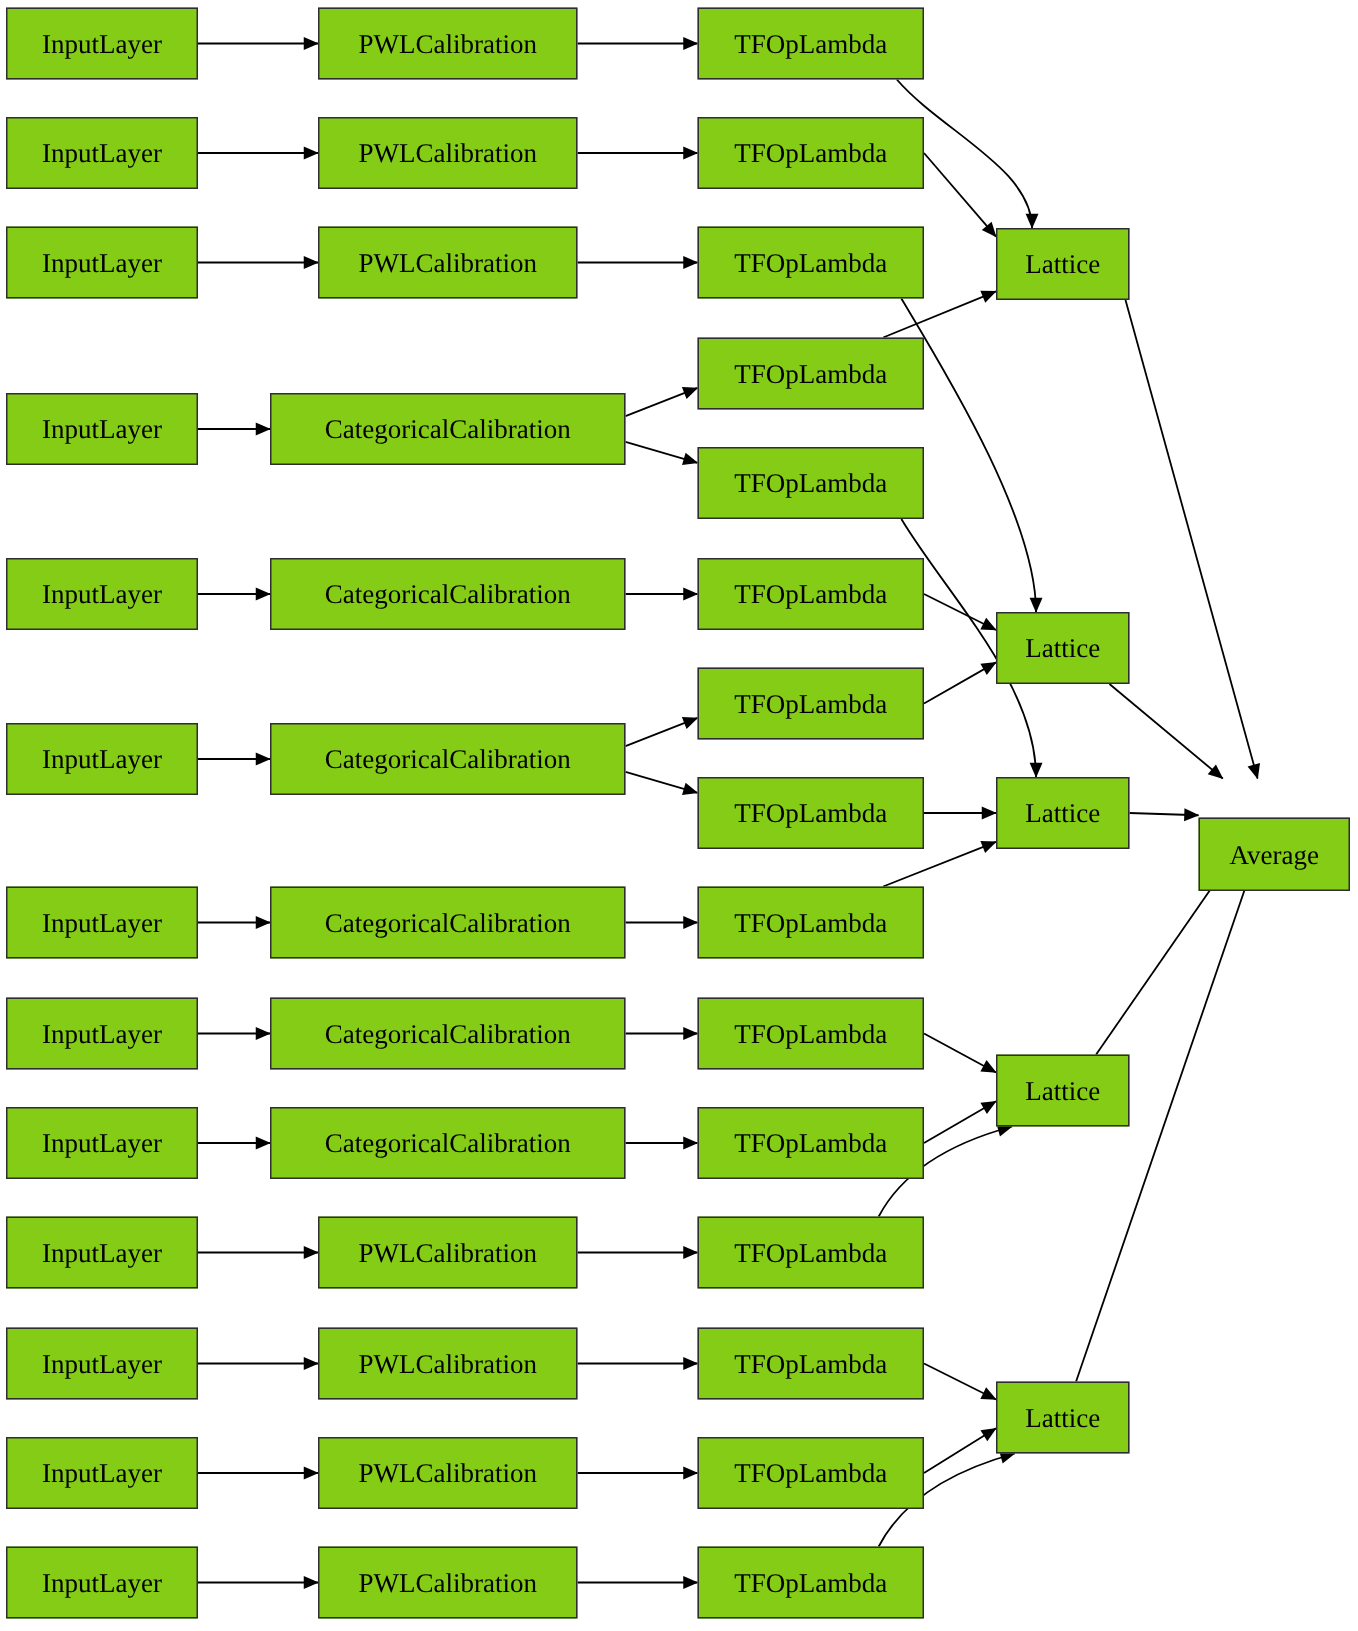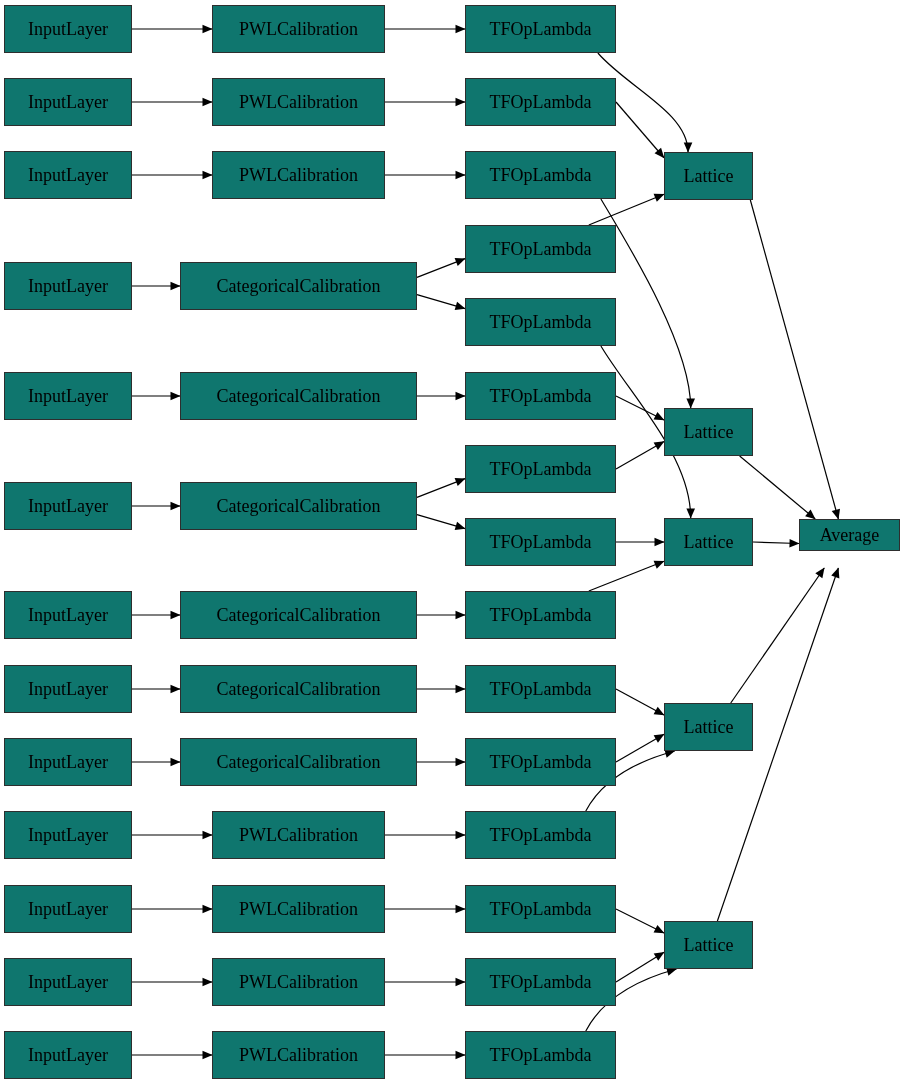--- a/index.html
+++ b/index.html
@@ -18,21 +18,21 @@
     height: 1087px;
   }
   .edge-layer path.edge {
     fill: none;
     stroke: #000000;
     stroke-width: 1.2px;
   }
   .node {
     position: absolute;
     box-sizing: border-box;
-    background: #0f766e;
+    background: #84cc16;
     border: 1.4px solid #2e2e2e;
     display: flex;
     align-items: center;
     justify-content: center;
     font-size: 18px;
     line-height: 1;
     color: #000000;
     white-space: nowrap;
   }
 </style>
@@ -137,15 +137,15 @@
       <div class="node" style="left: 212px; top: 958px; width: 173px; height: 48px;">PWLCalibration</div>
       <div class="node" style="left: 465px; top: 958px; width: 151px; height: 48px;">TFOpLambda</div>
       <div class="node" style="left: 4px; top: 1031px; width: 128px; height: 48px;">InputLayer</div>
       <div class="node" style="left: 212px; top: 1031px; width: 173px; height: 48px;">PWLCalibration</div>
       <div class="node" style="left: 465px; top: 1031px; width: 151px; height: 48px;">TFOpLambda</div>
       <div class="node" style="left: 664px; top: 152px; width: 89px; height: 48px;">Lattice</div>
       <div class="node" style="left: 664px; top: 408px; width: 89px; height: 48px;">Lattice</div>
       <div class="node" style="left: 664px; top: 518px; width: 89px; height: 48px;">Lattice</div>
       <div class="node" style="left: 664px; top: 703px; width: 89px; height: 48px;">Lattice</div>
       <div class="node" style="left: 664px; top: 921px; width: 89px; height: 48px;">Lattice</div>
-      <div class="node" style="left: 799px; top: 519px; width: 101px; height: 32px;">Average</div>
+      <div class="node" style="left: 799px; top: 545px; width: 101px; height: 49px;">Average</div>
     </div>
 </div>
 
 </body></html>

